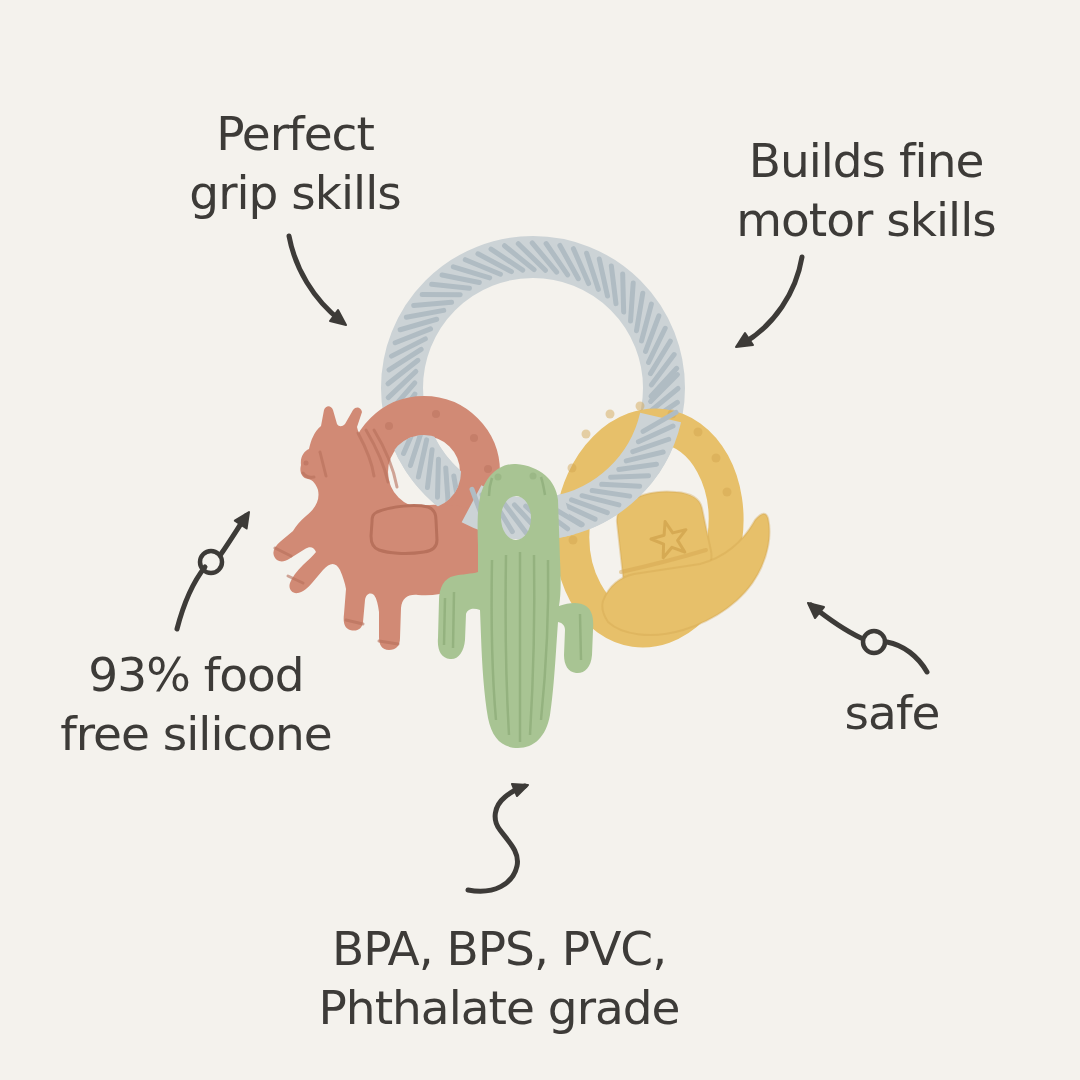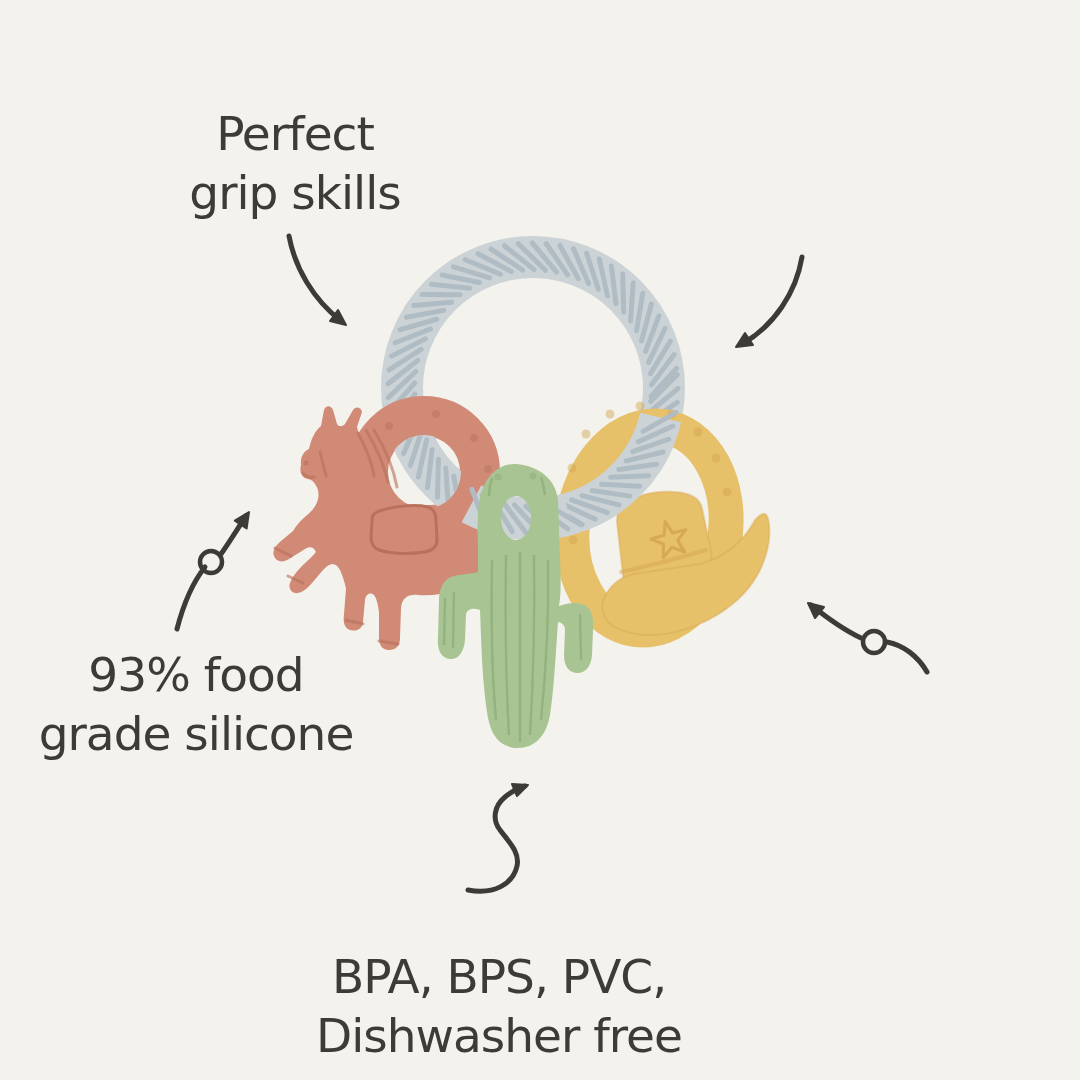--- a/index.html
+++ b/index.html
@@ -284,24 +284,29 @@
     <g class="arrow">
       <path class="shaft" d="M 468,890 C 494,895 513,884 517,866 C 520,852 509,842 500,830 C 492,820 494,806 505,797 C 511,792 518,788 525,786"></path>
       <polygon points="528,785 517,796 512,784"></polygon>
     </g>
   </svg>
 
   <div class="note" style="left:295px;top:104px">
     <span>Perfect</span>
     <span>grip skills</span>
   </div>
+  <div class="note" style="left:866px;top:131px">
+    <span>Builds fine</span>
+    <span>motor skills</span>
+  </div>
   <div class="note" style="left:196px;top:645px">
     <span>93% food</span>
-    <span>grade silicone</span>
+    <span>free silicone</span>
   </div>
   <div class="note" style="left:892px;top:683px">
-  </div>
-  <div class="note" style="left:499px;top:947px">
+    <span>safe</span>
+  </div>
+  <div class="note" style="left:499px;top:919px">
     <span>BPA, BPS, PVC,</span>
-    <span>Dishwasher free</span>
+    <span>Phthalate grade</span>
   </div>
 
 </div>
 
 </body></html>

